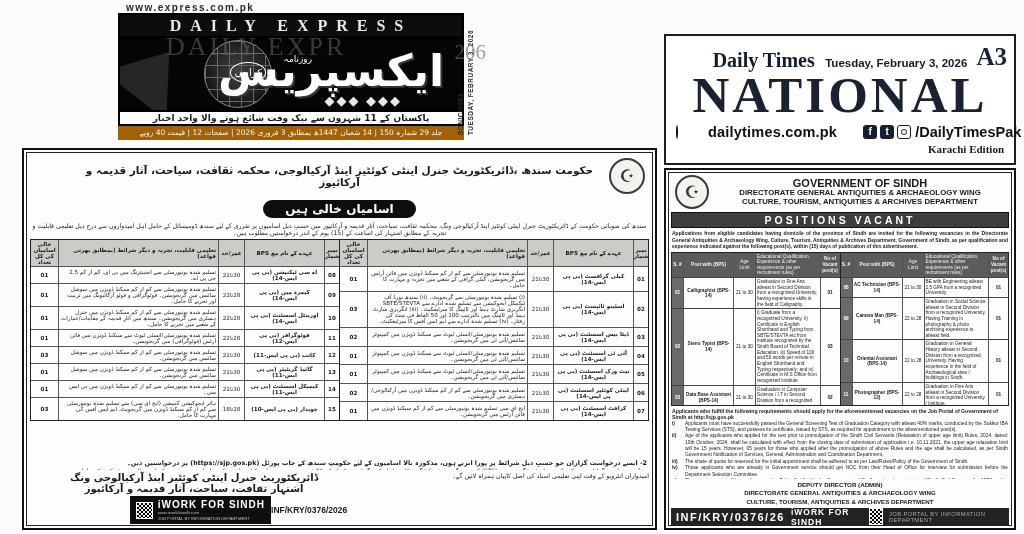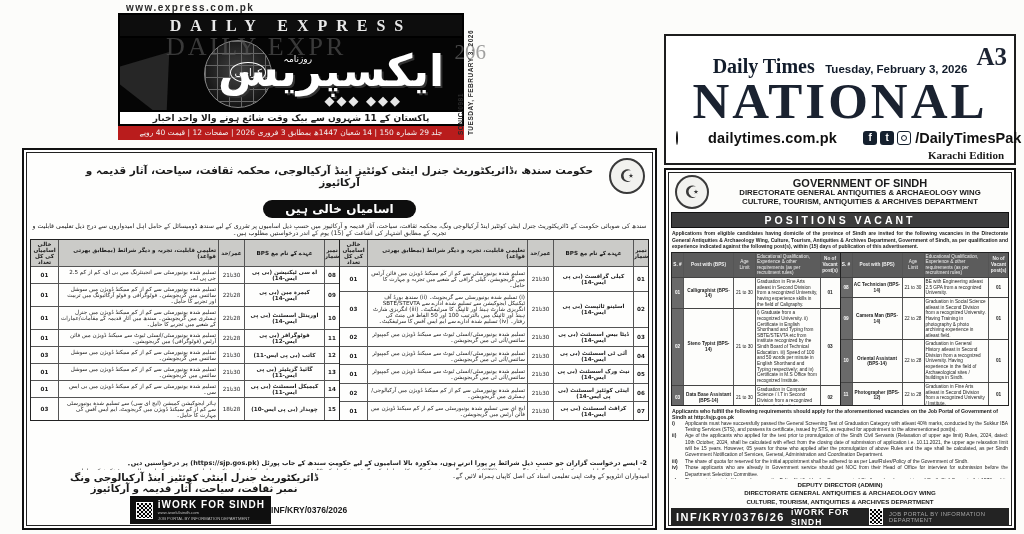--- a/index.html
+++ b/index.html
@@ -15,21 +15,21 @@
       linear-gradient(#777 1px,transparent 1px) 0 0/100% 12px,
       linear-gradient(90deg,#777 1px,transparent 1px) 0 0/12px 100%,
       radial-gradient(circle at 50% 45%,#4e4e4e 0%,#171717 75%);
     opacity:.85;}
   .ex-ray{position:absolute;left:-8px;top:8px;width:0;height:0;border-left:40px solid transparent;border-right:40px solid transparent;border-bottom:56px solid #2e2e2e;transform:rotate(38deg);opacity:.8;}
   .ex-urdu{position:absolute;right:18px;top:0px;color:#fff;font-family:"DejaVu Sans",sans-serif;font-weight:bold;font-size:44px;line-height:66px;text-shadow:2px 2px 0 #333;}
   .ex-urdu-small{position:absolute;right:150px;top:8px;color:#fff;font-family:"DejaVu Sans",sans-serif;font-size:9px;margin-top:8px;}
   .ex-urdu-city{position:absolute;right:196px;top:24px;color:#fff;font-family:"DejaVu Sans",sans-serif;font-size:10px;border:1px solid #ffffff;border-radius:50%;padding:4px 3px;}
   .ex-diamonds{position:absolute;right:60px;bottom:2px;color:#e8e8e8;font-size:13px;letter-spacing:2px;}
   .ex-tagline{background:#fff;border:2px solid #000;border-top:none;font-family:"DejaVu Sans",sans-serif;font-size:9px;font-weight:bold;text-align:center;padding:1px 0;}
-  .ex-dateline{background:#b91c1c;color:#f3f3f3;font-family:"DejaVu Sans",sans-serif;font-size:7.5px;text-align:center;padding:2px 0 3px 0;}
+  .ex-dateline{background:#a16207;color:#f3f3f3;font-family:"DejaVu Sans",sans-serif;font-size:7.5px;text-align:center;padding:2px 0 3px 0;}
   .ex-vert{position:absolute;right:-13px;top:28px;writing-mode:vertical-rl;transform:rotate(180deg);font-size:6.5px;font-weight:bold;color:#2a2a2a;letter-spacing:.5px;line-height:1.6;}
   .wm1{position:absolute;left:48px;top:30px;font-family:"Liberation Serif",serif;font-size:26px;color:#5d5d5d;opacity:.6;letter-spacing:3px;pointer-events:none;}
   .wm2{position:absolute;right:-22px;top:38px;font-family:"Liberation Serif",serif;font-size:21px;color:#6e6e6e;opacity:.65;pointer-events:none;}
 
   
   .uad{position:absolute;left:22px;top:148px;width:635px;height:382px;border:2px solid #111;box-shadow:inset 0 0 0 2px #fff,inset 0 0 0 3px #222;background:#fefefd;padding:6px 6px 4px 6px;box-sizing:border-box;display:flex;flex-direction:column;overflow:hidden;font-family:"DejaVu Sans",sans-serif;}
   .uad-crest{position:absolute;right:10px;top:8px;}
   .crest{width:32px;height:32px;border:2px solid #3a3a3a;border-radius:50%;background:#f2f2ef;display:flex;align-items:center;justify-content:center;font-size:17px;color:#3a3a3a;}
   .uad-head{text-align:center;font-weight:bold;font-size:10.5px;margin:8px 40px;}
   .uad-pill{margin:4px auto 3px auto;background:#0e0e0e;color:#fff;border-radius:12px;font-size:12px;font-weight:bold;padding:2px 22px;width:max-content;}
@@ -63,21 +63,21 @@
   .iw-txt{text-align:left;font-family:"Liberation Sans",sans-serif;direction:ltr;}
   .iw-brand{font-size:10px;font-weight:bold;letter-spacing:1px;}
   .iw-sub{font-size:4.2px;color:#bdbdbd;line-height:1.3;}
   .qr{width:15px;height:15px;background:
       repeating-linear-gradient(#fff 0 2px,#111 2px 4px),
       repeating-linear-gradient(90deg,#fff 0 2px,#111 2px 4px);background-blend-mode:difference;border:1px solid #fff;}
 
   
   .dt{position:absolute;left:664px;top:34px;width:352px;height:131px;background:#fff;border:2.5px solid #1d1d1d;box-sizing:border-box;padding:3px 10px;}
   .dt-a3{position:absolute;right:7px;top:7px;font-family:"Liberation Serif",serif;font-weight:bold;font-size:25px;color:#1d2433;}
-  .dt-row1{text-align:center;margin-top:16px;color:#121c2b;}
+  .dt-row1{text-align:center;margin-top:10px;color:#121c2b;}
   .dt-name{font-family:"Liberation Serif",serif;font-weight:bold;font-size:20px;}
   .dt-date{font-size:11.5px;font-weight:bold;margin-left:6px;}
   .dt-section{font-family:"Liberation Serif",serif;font-weight:bold;font-size:51px;letter-spacing:3px;text-align:center;line-height:.92;color:#1a2230;}
   .dt-foot{display:flex;align-items:center;margin-top:5px;font-size:14.5px;color:#111;}
   .globe-ic{width:14px;height:14px;border-radius:50%;border:1.5px solid #111;box-sizing:border-box;margin-right:3px;
     background:linear-gradient(#111 1px,transparent 1px) 0 4px/100% 5px,linear-gradient(90deg,#111 1px,transparent 1px) 4px 0/5px 100%;}
   .dt-web{font-weight:bold;letter-spacing:.2px;margin-left:27px;}
   .dt-social{display:flex;align-items:center;gap:3px;margin-left:26px;}
   .soc{width:14px;height:14px;border-radius:3px;background:#15202e;color:#fff;font-weight:bold;font-size:10px;display:flex;align-items:center;justify-content:center;}
   .soc-ig{background:#fff;border:1.5px solid #15202e;box-sizing:border-box;position:relative;}
@@ -328,21 +328,21 @@
           <div class="un-num">v</div>
           <div class="un-text">تقرری حکومتِ سندھ کی نوٹیفائیڈ پالیسی اور سندھ سول سرونٹس ایکٹ 1973 و قواعد (مع ترامیم) کے مطابق عمل میں لائی جائے گی۔</div>
         </div>
 
       </div>
 
     <div class="uad-bottom">
       <div class="ub-right">امیدواران انٹرویو کے وقت اپنی تعلیمی اسناد کی اصل کاپیاں ہمراہ لائیں گے۔</div>
       <div class="ub-left">
         <div class="ub-line1">ڈائریکٹوریٹ جنرل اینٹی کوئٹیز اینڈ آرکیالوجی ونگ</div>
-        <div class="ub-line2">نمبر ثقافت، سیاحت، آثار قدیمہ و آرکائیوز</div>
+        <div class="ub-line2">اشتہار ثقافت، سیاحت، آثار قدیمہ و آرکائیوز</div>
         <div class="ub-footrow">
           <div class="ub-code">INF/KRY/0376/2026</div>
           <div class="iwork-box">
             <div class="iw-txt">
               <div class="iw-brand">iWORK FOR SINDH</div>
               <div class="iw-sub">www.iwork4sindh.com</div>
               <div class="iw-sub">JOB PORTAL BY INFORMATION DEPARTMENT</div>
             </div>
             <div class="qr"></div>
           </div>

